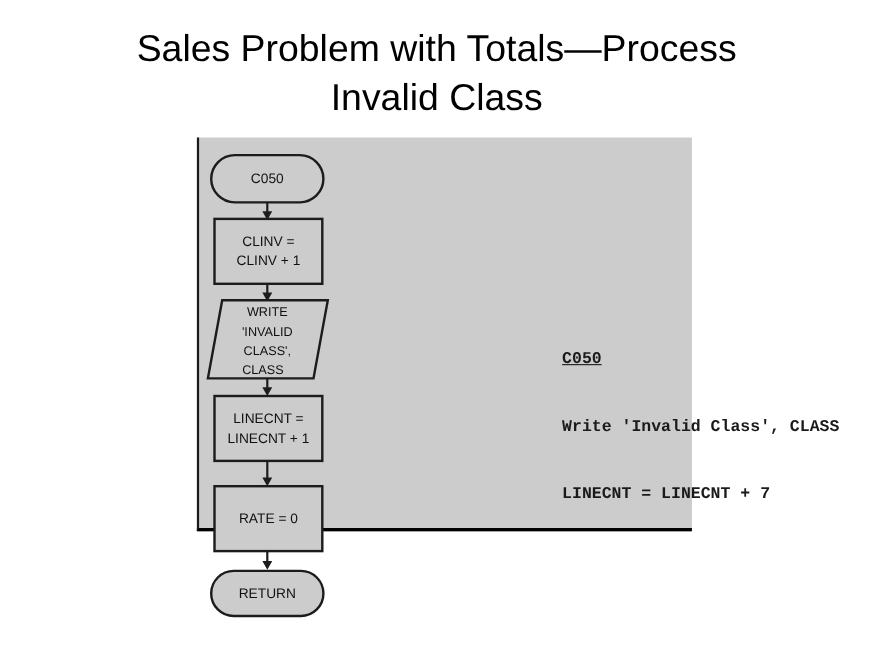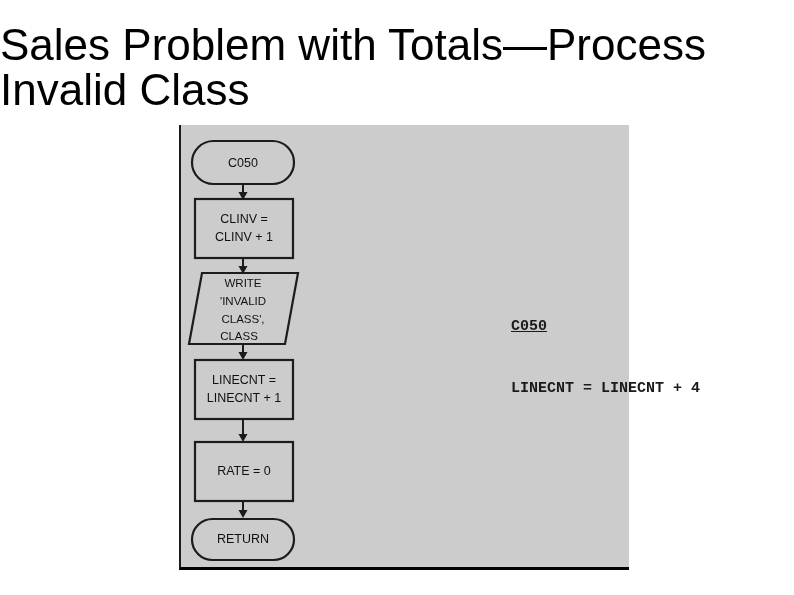--- a/index.html
+++ b/index.html
@@ -14,37 +14,37 @@
     overflow: hidden;
     font-family: "Liberation Sans", sans-serif;
   }
 
   
   #slide-title {
     position: absolute;
     left: 0;
     top: 22px;
     width: 794px;
-    text-align: left;
+    text-align: center;
     font-family: "Liberation Sans", sans-serif;
-    font-size: 44px;
+    font-size: 34px;
     line-height: 45px;
     font-weight: normal;
     color: #000000;
     letter-spacing: 0px;
     white-space: pre-line;
   }
 
   
   #diagram-panel {
     position: absolute;
     left: 179px;
     top: 125px;
     width: 450px;
-    height: 445px;
+    height: 358px;
     background: #cccccc;
     border-left: 2px solid #1a1a1a;
     border-bottom: 3px solid #000000;
     box-sizing: border-box;
   }
 
   
   #flowchart {
     position: absolute;
     left: 0px;
@@ -163,18 +163,19 @@
     </g>
 
     <g>
       <rect class="fc-shape" x="11" y="394" width="102" height="41" rx="20.5" ry="20.5"></rect>
       <text class="fc-text" x="62" y="415">RETURN</text>
     </g>
   </svg>
 
   <div id="pseudocode">
     <span class="pc-row"><span class="pc-line underline">C050</span></span>
-    <span class="pc-line">LINECNT = LINECNT + 4</span>
+    <span class="pc-line">Write 'Invalid Class', CLASS</span>
+    <span class="pc-line">LINECNT = LINECNT + 7</span>
     
     
   </div>
 
 </div>
 
 </body></html>

